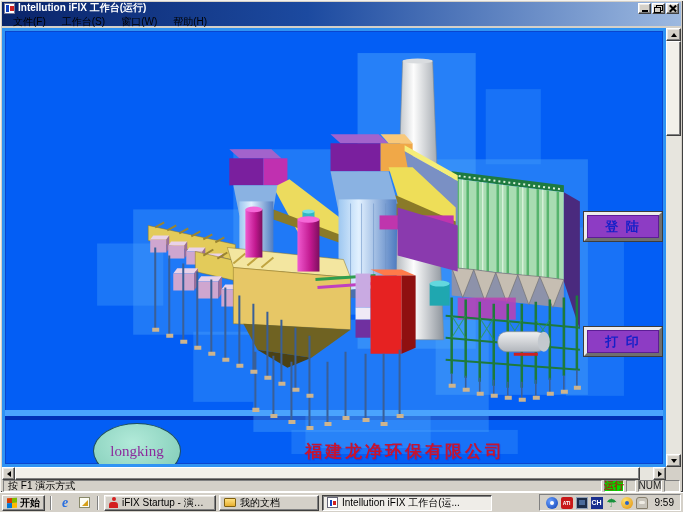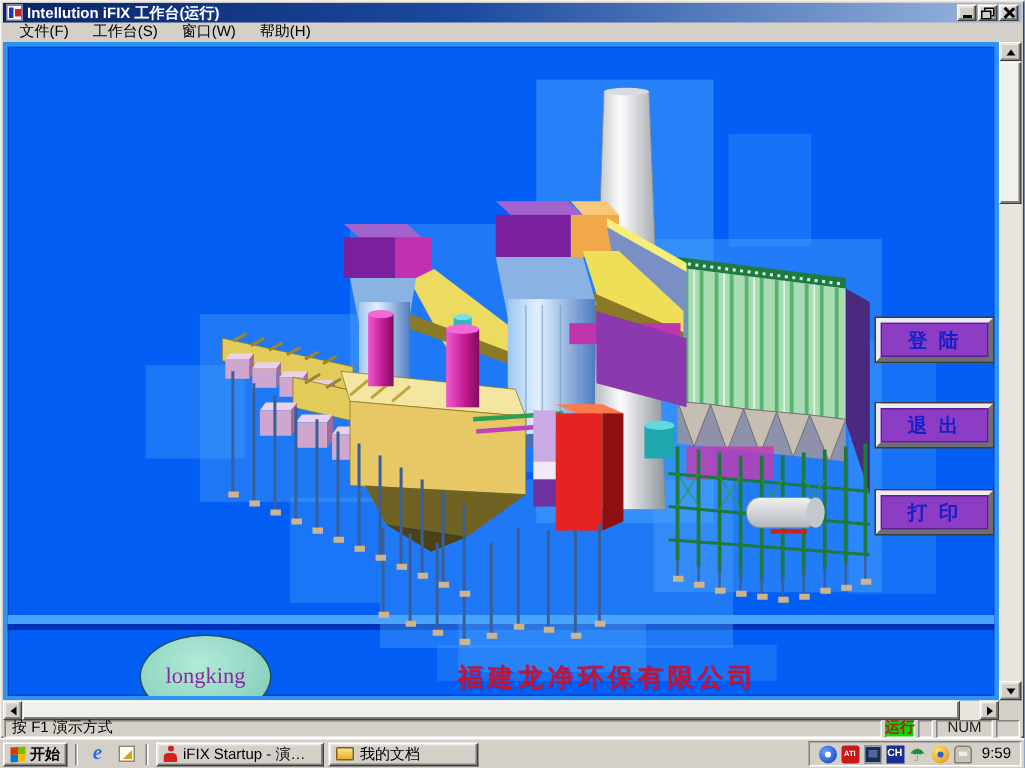--- a/index.html
+++ b/index.html
@@ -4,21 +4,21 @@
 <style>
 *{margin:0;padding:0;box-sizing:border-box}
 html,body{width:683px;height:512px;overflow:hidden}
 body{position:relative;font-family:"Liberation Sans","DejaVu Sans",sans-serif;background:#d4d0c8;font-size:10px;color:#000}
 
 
 .app-window{position:absolute;left:0;top:0;width:683px;height:492px;background:#d4d0c8;
   box-shadow:inset 1px 1px 0 #f4f2ee, inset -1px -1px 0 #404040}
 .titlebar{position:absolute;left:2px;top:2px;width:679px;height:13px;
   background:linear-gradient(90deg,#0a246a 0%,#1c4aa0 45%,#9db9e0 100%);
-  display:flex;align-items:flex-start;gap:3px;padding:1px 2px}
+  display:flex;align-items:flex-end;gap:3px;padding:12px 2px}
 .title-text{color:#fff;font-size:10px;font-weight:bold;flex:1;white-space:nowrap;overflow:hidden;line-height:13px}
 .app-icon16{width:11px;height:11px;background:#fff;border:1px solid #7a7a9a;display:flex;align-items:center;justify-content:center;gap:1px;flex:none}
 .app-icon16 i{display:block;width:3px;height:7px;background:#1040c0}
 .app-icon16 b{display:block;width:4px;height:5px;background:#d02020}
 .win-controls{display:flex;gap:1px}
 .win-btn{width:13px;height:11px;background:#d4d0c8;border:1px solid;border-color:#fff #404040 #404040 #fff;
   box-shadow:inset -1px -1px 0 #808080, inset 1px 1px 0 #ece9e4;display:flex;align-items:center;justify-content:center}
 .glyph-min{width:6px;height:2px;background:#000;margin-top:5px}
 .glyph-restore{position:relative;width:9px;height:8px}
 .glyph-restore::before{content:"";position:absolute;right:0;top:0;width:5px;height:4px;border:1px solid #000}
@@ -68,21 +68,21 @@
 .h-thumb{position:absolute;top:0;left:13px;width:625px;height:13px;background:#f2f0ea;
   border:1px solid;border-color:#fff #404040 #404040 #fff;box-shadow:inset -1px -1px 0 #808080}
 .sb-corner{position:absolute;left:666px;top:467px;width:15px;height:13px;background:#d4d0c8}
 
 
 .statusbar{position:absolute;left:2px;top:480px;width:679px;height:12px;display:flex;gap:2px;align-items:stretch;padding:0 1px;background:#d4d0c8}
 .panel{border:1px solid;border-color:#808080 #fff #fff #808080;padding:0 4px;display:flex;align-items:center;font-size:10px;line-height:10px;white-space:nowrap}
 .panel.help{flex:1}
 .panel.run{width:20px;background:#00dd00;color:#a02810;font-weight:bold;justify-content:center}
 .panel.sp1{width:10px}
-.panel.num{width:38px;justify-content:center;color:#222}
+.panel.num{width:24px;justify-content:center;color:#222}
 .panel.sp2{width:16px}
 
 
 .taskbar{position:absolute;left:0;top:492px;width:683px;height:20px;background:#d4d0c8;border-top:1px solid #fff;
   display:flex;align-items:center;padding:0 2px;gap:3px}
 .start-btn{height:16px;display:flex;align-items:center;gap:3px;padding:0 4px;font-weight:bold;font-size:10px;
   background:#d4d0c8;border:1px solid;border-color:#fff #404040 #404040 #fff;box-shadow:inset -1px -1px 0 #808080;cursor:pointer}
 .flag{width:10px;height:10px;display:grid;grid-template-columns:5px 5px;grid-template-rows:5px 5px;transform:skewY(-4deg)}
 .flag i:nth-child(1){background:#d83b01}.flag i:nth-child(2){background:#7fba00}
 .flag i:nth-child(3){background:#0078d7}.flag i:nth-child(4){background:#ffb900}
@@ -326,21 +326,20 @@
         <path stroke="#cdb48e" stroke-width="4" fill="none" d="M147 298h7 M161 304h7 M175 310h7 M189 316h7 M203 322h7 M217 328h7 M231 334h7 M245 340h7 M259 346h7 M273 352h7 M287 358h7 M301 364h7 M247 378h7 M265 384h7 M283 390h7 M301 396h7 M319 392h7 M337 386h7 M357 388h7 M375 392h7 M391 384h7 M443 354h7 M457 358h7 M471 362h7 M485 364h7 M499 366h7 M513 368h7 M527 366h7 M541 362h7 M555 360h7 M568 356h7"></path>
       </g>
     </svg>
 
     <div class="logo-oval">
       <span>longking</span>
     </div>
     <div class="company">福建龙净环保有限公司</div>
 
     <div class="hmi-btn b1">登  陆</div>
-    <div class="hmi-btn b2">退  出</div>
     <div class="hmi-btn b3">打  印</div>
   </div>
 
   <div class="vscroll">
     <div class="sb-btn sb-up">
         <span class="tri-up"></span>
       </div>
     <div class="v-thumb"></div>
     <div class="sb-btn sb-down">
         <span class="tri-down"></span>
@@ -384,20 +383,27 @@
     <span class="desk-ico"></span>
   </div>
   <div class="tb-sep"></div>
   <div class="task-btn t1">
     <span class="person-ico"></span>
     <span>iFIX Startup - 演示方式</span>
   </div>
   <div class="task-btn t2">
     <span class="folder-ico"></span>
     <span>我的文档</span>
+  </div>
+  <div class="task-btn active">
+    <span class="ifix-ico">
+        <i></i>
+        <b></b>
+      </span>
+    <span>Intellution iFIX 工作台(运...</span>
   </div>
   <div class="tb-space"></div>
   <div class="tray">
     <span class="ti ti-blue"></span>
     <span class="ti ti-ati">ATI</span>
     <span class="ti ti-mon"></span>
     <span class="ti ti-ch">CH</span>
     <span class="ti ti-umb">☂</span>
     <span class="ti ti-bird"></span>
     <span class="ti ti-hand"></span>

